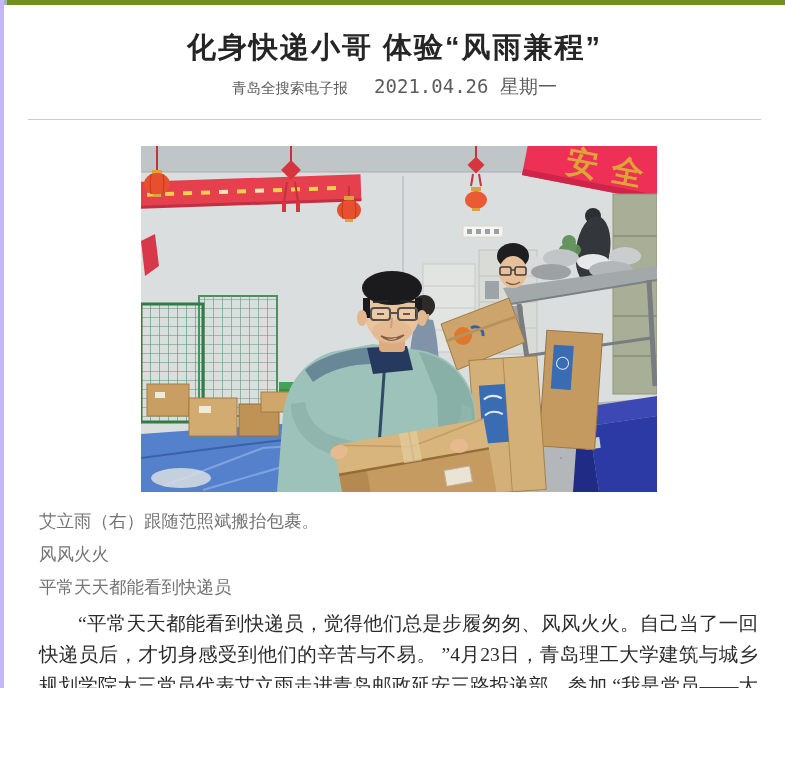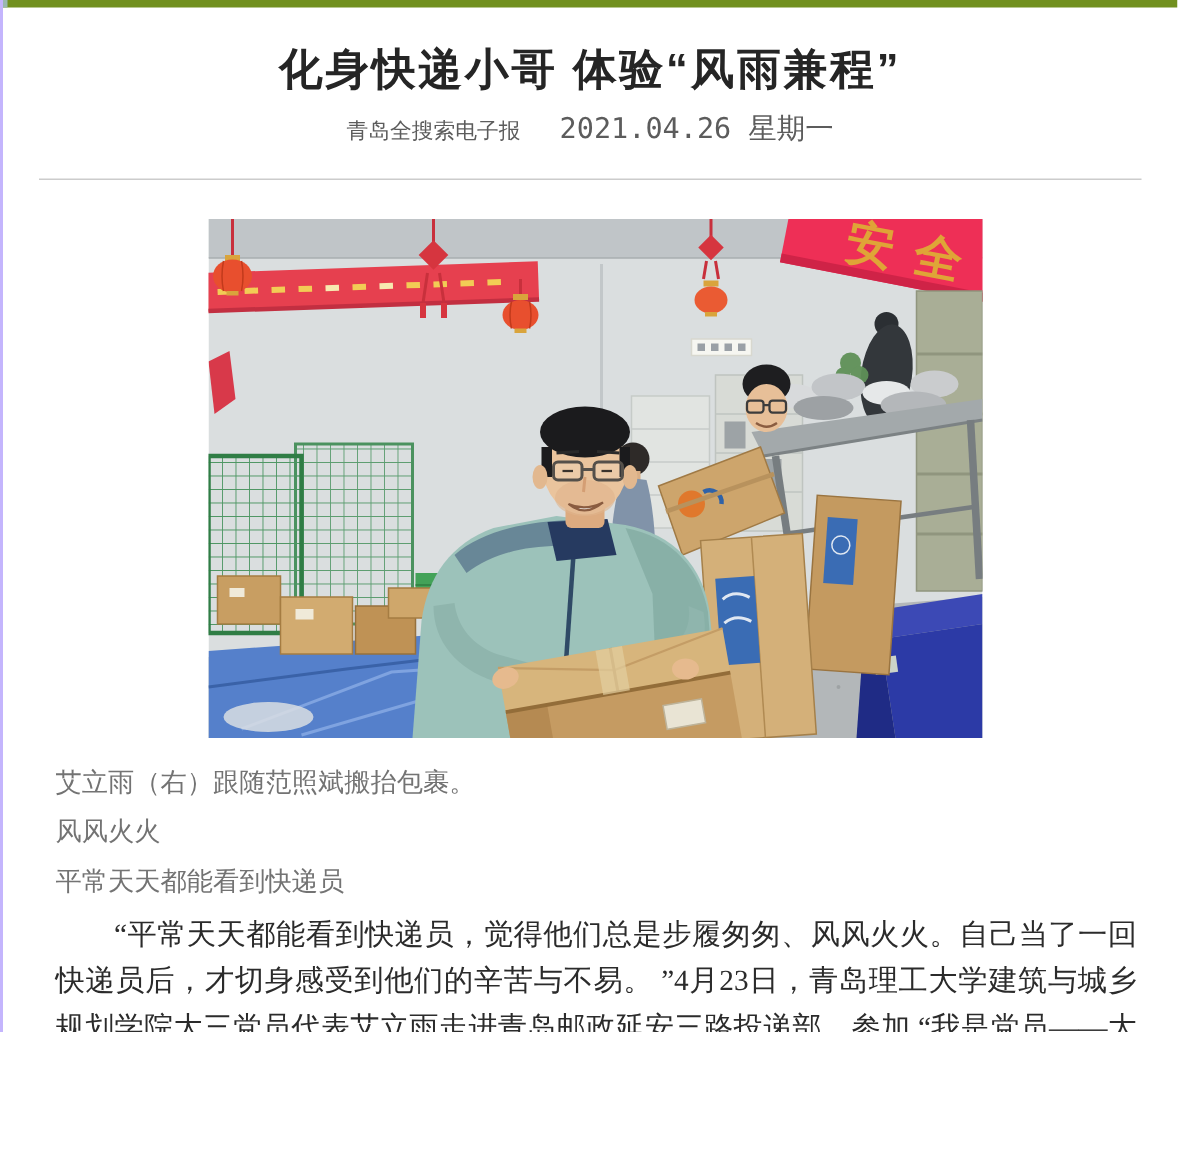--- a/index.html
+++ b/index.html
@@ -3,21 +3,21 @@
 <meta charset="utf-8">
 <style>
   html,body{margin:0;padding:0;background:#ffffff;}
   .page{
     position:relative;
     width:785px;height:688px;
     background:#ffffff;
     overflow:hidden;
     font-family:"Liberation Serif","DejaVu Serif",serif;
     color:#2b2b2b;
-    border-left:2px solid #c4b5fd;
+    border-left:4px solid #c4b5fd;
     box-sizing:border-box;
   }
   .top-bar{position:absolute;left:0;top:0;width:785px;height:5px;background:#71901f;}
   .corner-tick{position:absolute;left:0;top:0;width:3px;height:5px;background:#9ab8b0;}
   .header{padding-top:27px;text-align:center;}
   .title{
     margin:0;
     font-family:"Liberation Sans","DejaVu Sans",sans-serif;
     font-weight:700;
     font-size:29px;

